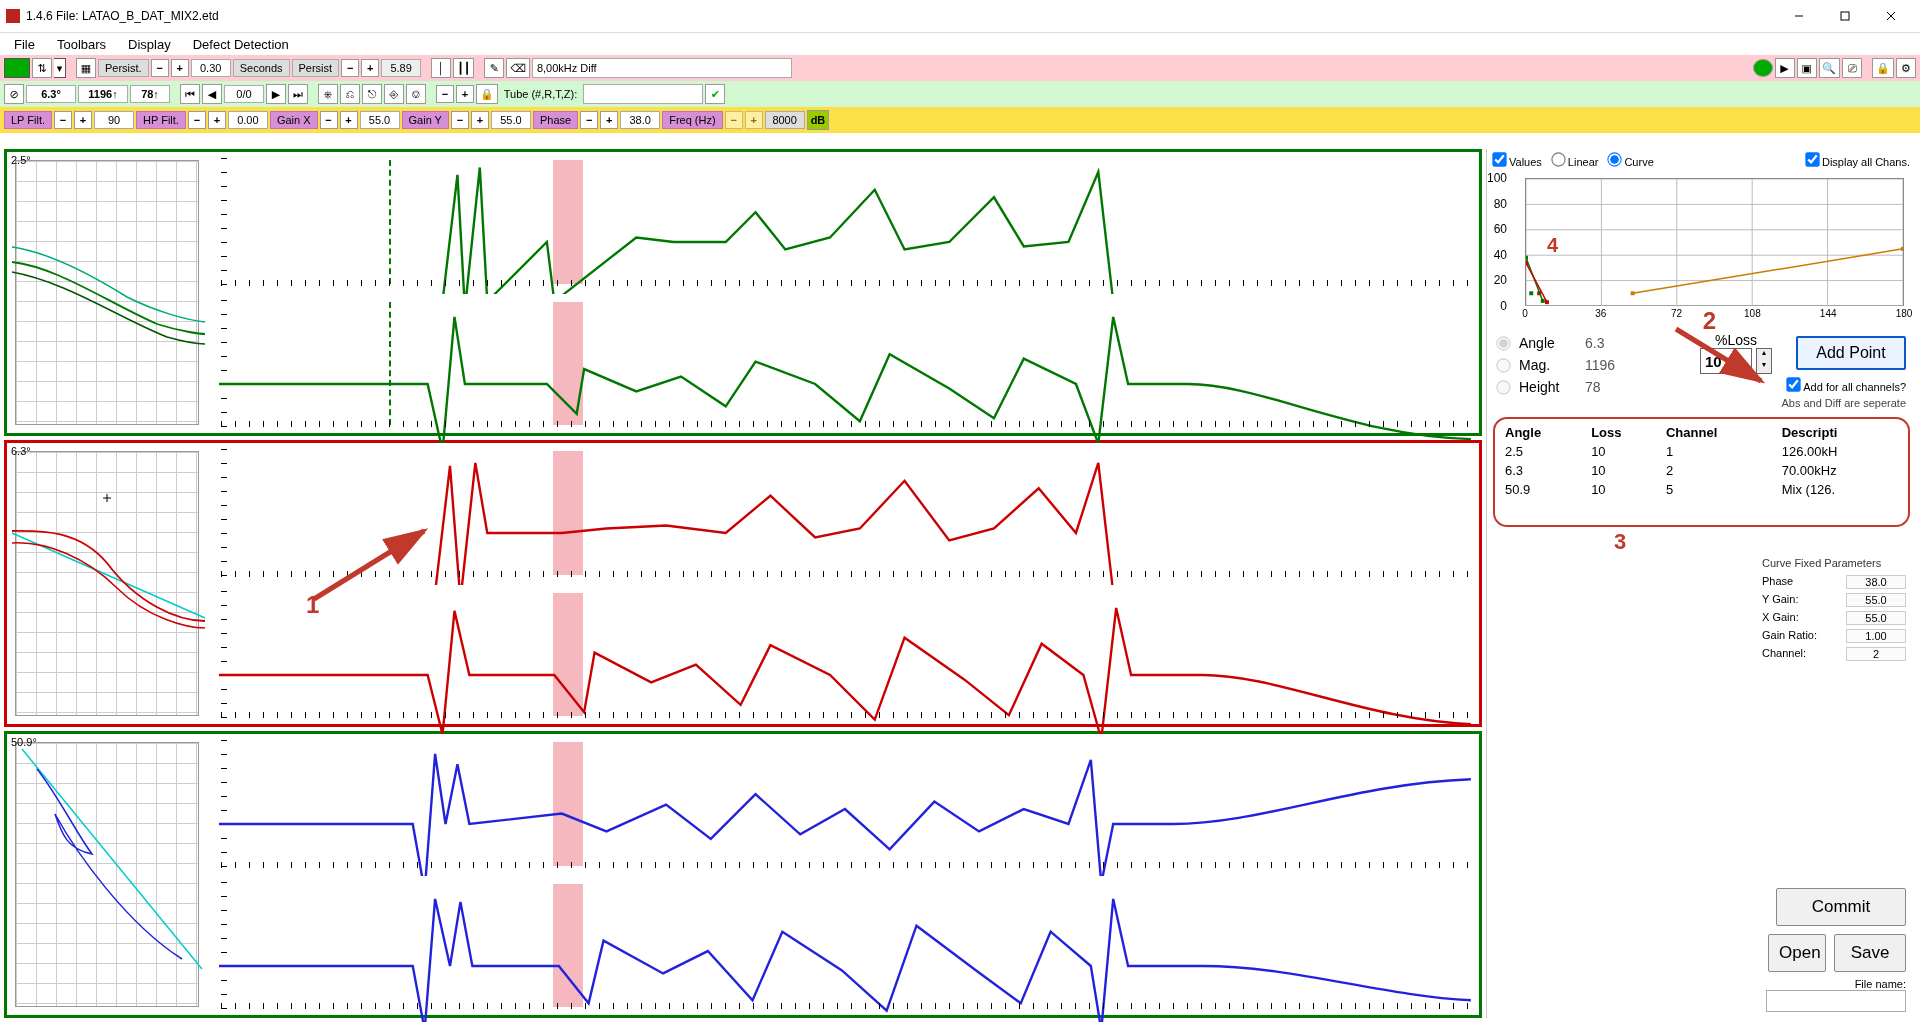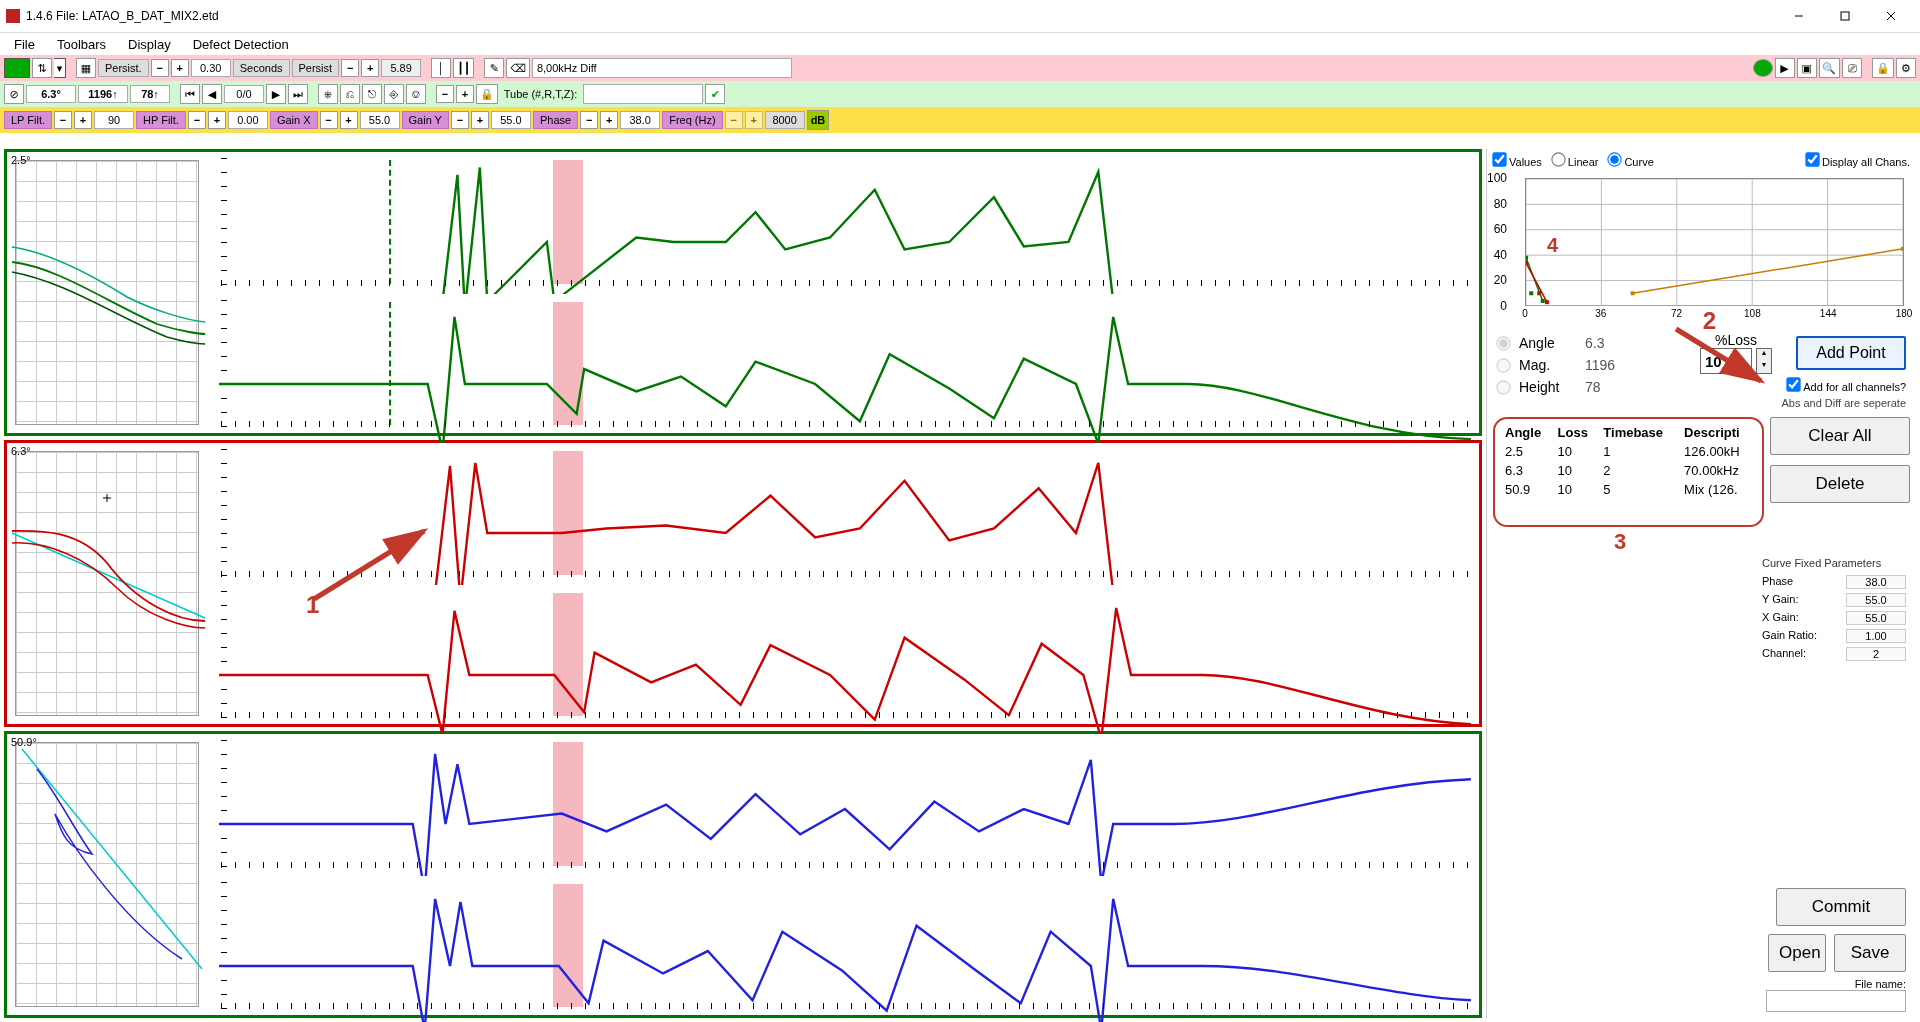--- a/index.html
+++ b/index.html
@@ -425,21 +425,21 @@
       </div>
     </div>
 
     <div class="sp-table-wrap">
       <div class="sp-table" style="min-height:110px">
         <table>
           <thead>
               <tr>
             <th>Angle</th>
             <th>Loss</th>
-            <th>Timebase</th>
+            <th>Channel</th>
             <th>Descripti</th>
           </tr>
             </thead>
           <tbody id="ptrows">
               <tr>
                 <td>2.5</td>
                 <td>10</td>
                 <td>1</td>
                 <td>126.00kH</td>
               </tr>
@@ -452,24 +452,20 @@
               <tr>
                 <td>50.9</td>
                 <td>10</td>
                 <td>5</td>
                 <td>Mix (126.</td>
               </tr>
             </tbody>
         </table>
         <div class="note" style="left:125px; bottom:-24px">3</div>
       </div>
-      <div class="sp-actions">
-        <button class="plain-btn">Clear All</button>
-        <button class="plain-btn">Delete</button>
-      </div>
     </div>
 
     <div style="display:flex; gap:20px; margin-top:22px">
       <div style="flex:1"></div>
       <div class="sp-params" style="width:160px">
         <div class="hdr">Curve Fixed Parameters</div>
         <div class="prow">
             <span>Phase</span>
             <span class="pv">38.0</span>
           </div>

